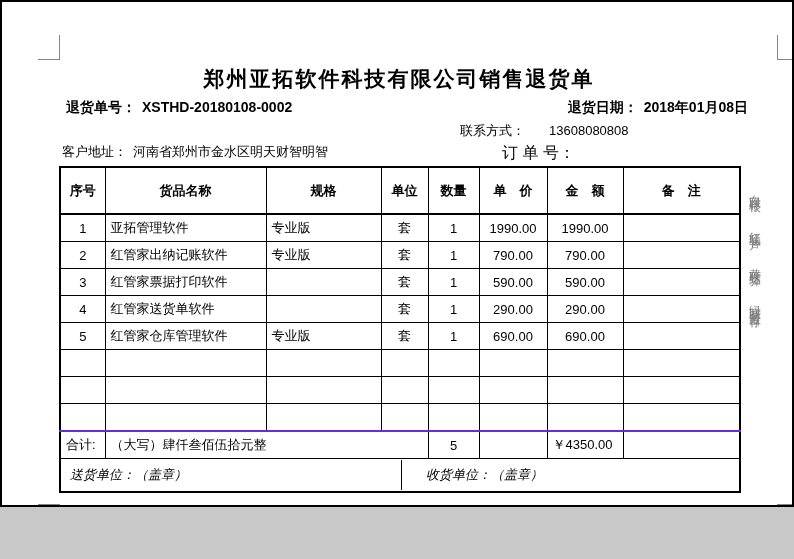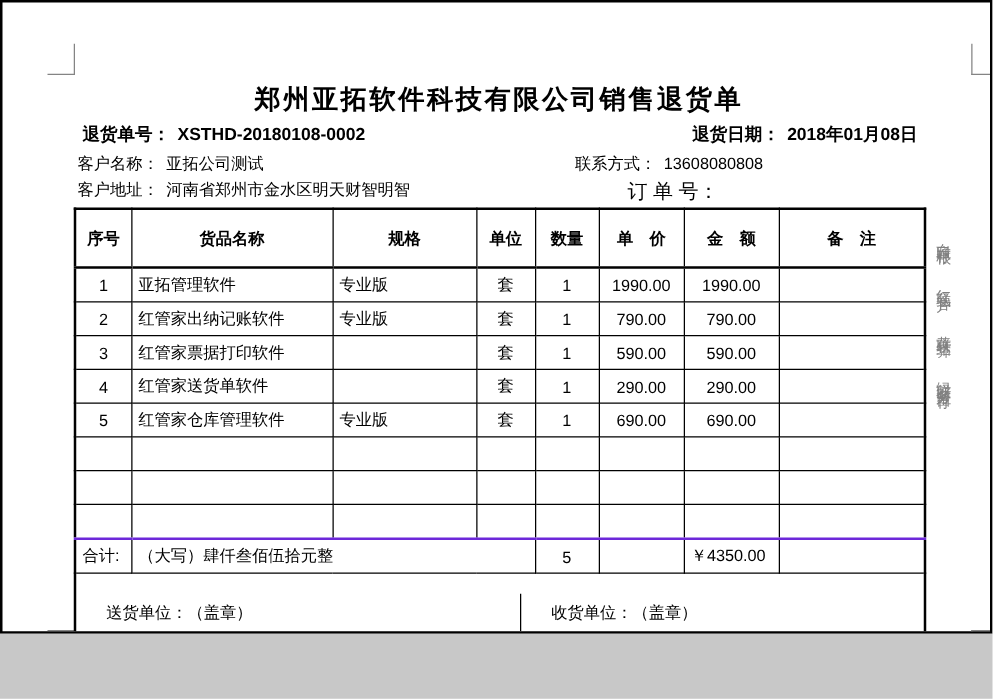--- a/index.html
+++ b/index.html
@@ -18,27 +18,27 @@
   .crop-tl{left:36px;top:33px;width:21px;height:24px;border-right:1px solid #848484;border-bottom:1px solid #848484;}
   .crop-tr{left:775px;top:33px;width:18px;height:24px;border-left:1px solid #848484;border-bottom:1px solid #848484;}
   .crop-bl{left:36px;top:502px;width:21px;height:21px;border-right:1px solid #848484;border-top:1px solid #848484;}
   .crop-br{left:775px;top:502px;width:18px;height:21px;border-left:1px solid #848484;border-top:1px solid #848484;}
 
   .doc-title{
     position:absolute;top:63px;left:0;width:794px;
     text-align:center;font-size:21px;font-weight:bold;letter-spacing:2px;
   }
   .line-no{position:absolute;top:97px;left:64px;font-size:14px;font-weight:bold;}
-  .line-date{position:absolute;top:97px;right:58px;font-size:14px;font-weight:bold;}
+  .line-date{position:absolute;top:97px;right:44px;font-size:14px;font-weight:bold;}
   .line-cust1{position:absolute;top:120px;left:60px;font-size:13px;}
   .line-contact{position:absolute;top:120px;left:458px;font-size:13px;}
   .line-cust2{position:absolute;top:141px;left:60px;font-size:13px;text-align:right;}
   .line-order{position:absolute;top:141px;left:458px;font-size:16px;margin-left:42px;}
   .lbl{margin-right:6px;}
-  .line-contact .val{}
+  .line-contact .val{margin-left:18px;}
   .mono{font-family:Liberation Sans, sans-serif;}
 
   table.items{
     position:absolute;left:57px;top:164px;width:680px;
     border-collapse:collapse;table-layout:fixed;
     border:2px solid #000;
     font-size:13px;
   }
   table.items th,table.items td{
     border:1px solid #000;
@@ -46,21 +46,21 @@
     overflow:hidden;white-space:nowrap;
   }
   table.items thead th{
     height:21px;font-weight:bold;text-align:center;
     border-bottom:2px solid #000;padding:12px 2px;
   }
   table.items tbody td{height:26px;}
   td.c{text-align:center;}
   td.l{text-align:left;}
   tr.row-total td{border-top:2px solid #6d28d9;height:24px;}
-  tr.row-sig td{height:65px;padding:16px;vertical-align:top;}
+  tr.row-sig td{height:65px;padding:1px;vertical-align:top;font-style:italic;}
   .sig-wrap{display:flex;height:100%;}
   .sig-left{width:340px;box-sizing:border-box;border-right:1px solid #000;padding:6px 8px;font-size:13px;}
   .sig-right{flex:1;padding:6px 8px;font-size:13px;margin-left:16px;}
 
   .copy-legend{
     position:absolute;left:745px;top:183px;
     writing-mode:vertical-rl;text-orientation:upright;
     font-size:12px;color:#808080;letter-spacing:2px;line-height:16px;
     height:300px;
   }
@@ -78,23 +78,20 @@
 
   <div class="doc-title">郑州亚拓软件科技有限公司销售退货单</div>
 
   <div class="line-no">
     <span class="lbl">退货单号：</span><span class="mono">XSTHD-20180108-0002</span>
   </div>
   <div class="line-date">
     <span class="lbl">退货日期：</span><span>2018年01月08日</span>
   </div>
 
-  <div class="line-cust1">
-    <span class="lbl">客户名称：</span><span>亚拓公司测试</span>
-  </div>
   <div class="line-contact">
     <span class="lbl">联系方式：</span><span class="val mono">13608080808</span>
   </div>
   <div class="line-cust2">
     <span class="lbl">客户地址：</span><span>河南省郑州市金水区明天财智明智</span>
   </div>
   <div class="line-order">
     <span class="lbl">订 单 号：</span><span></span>
   </div>
 

